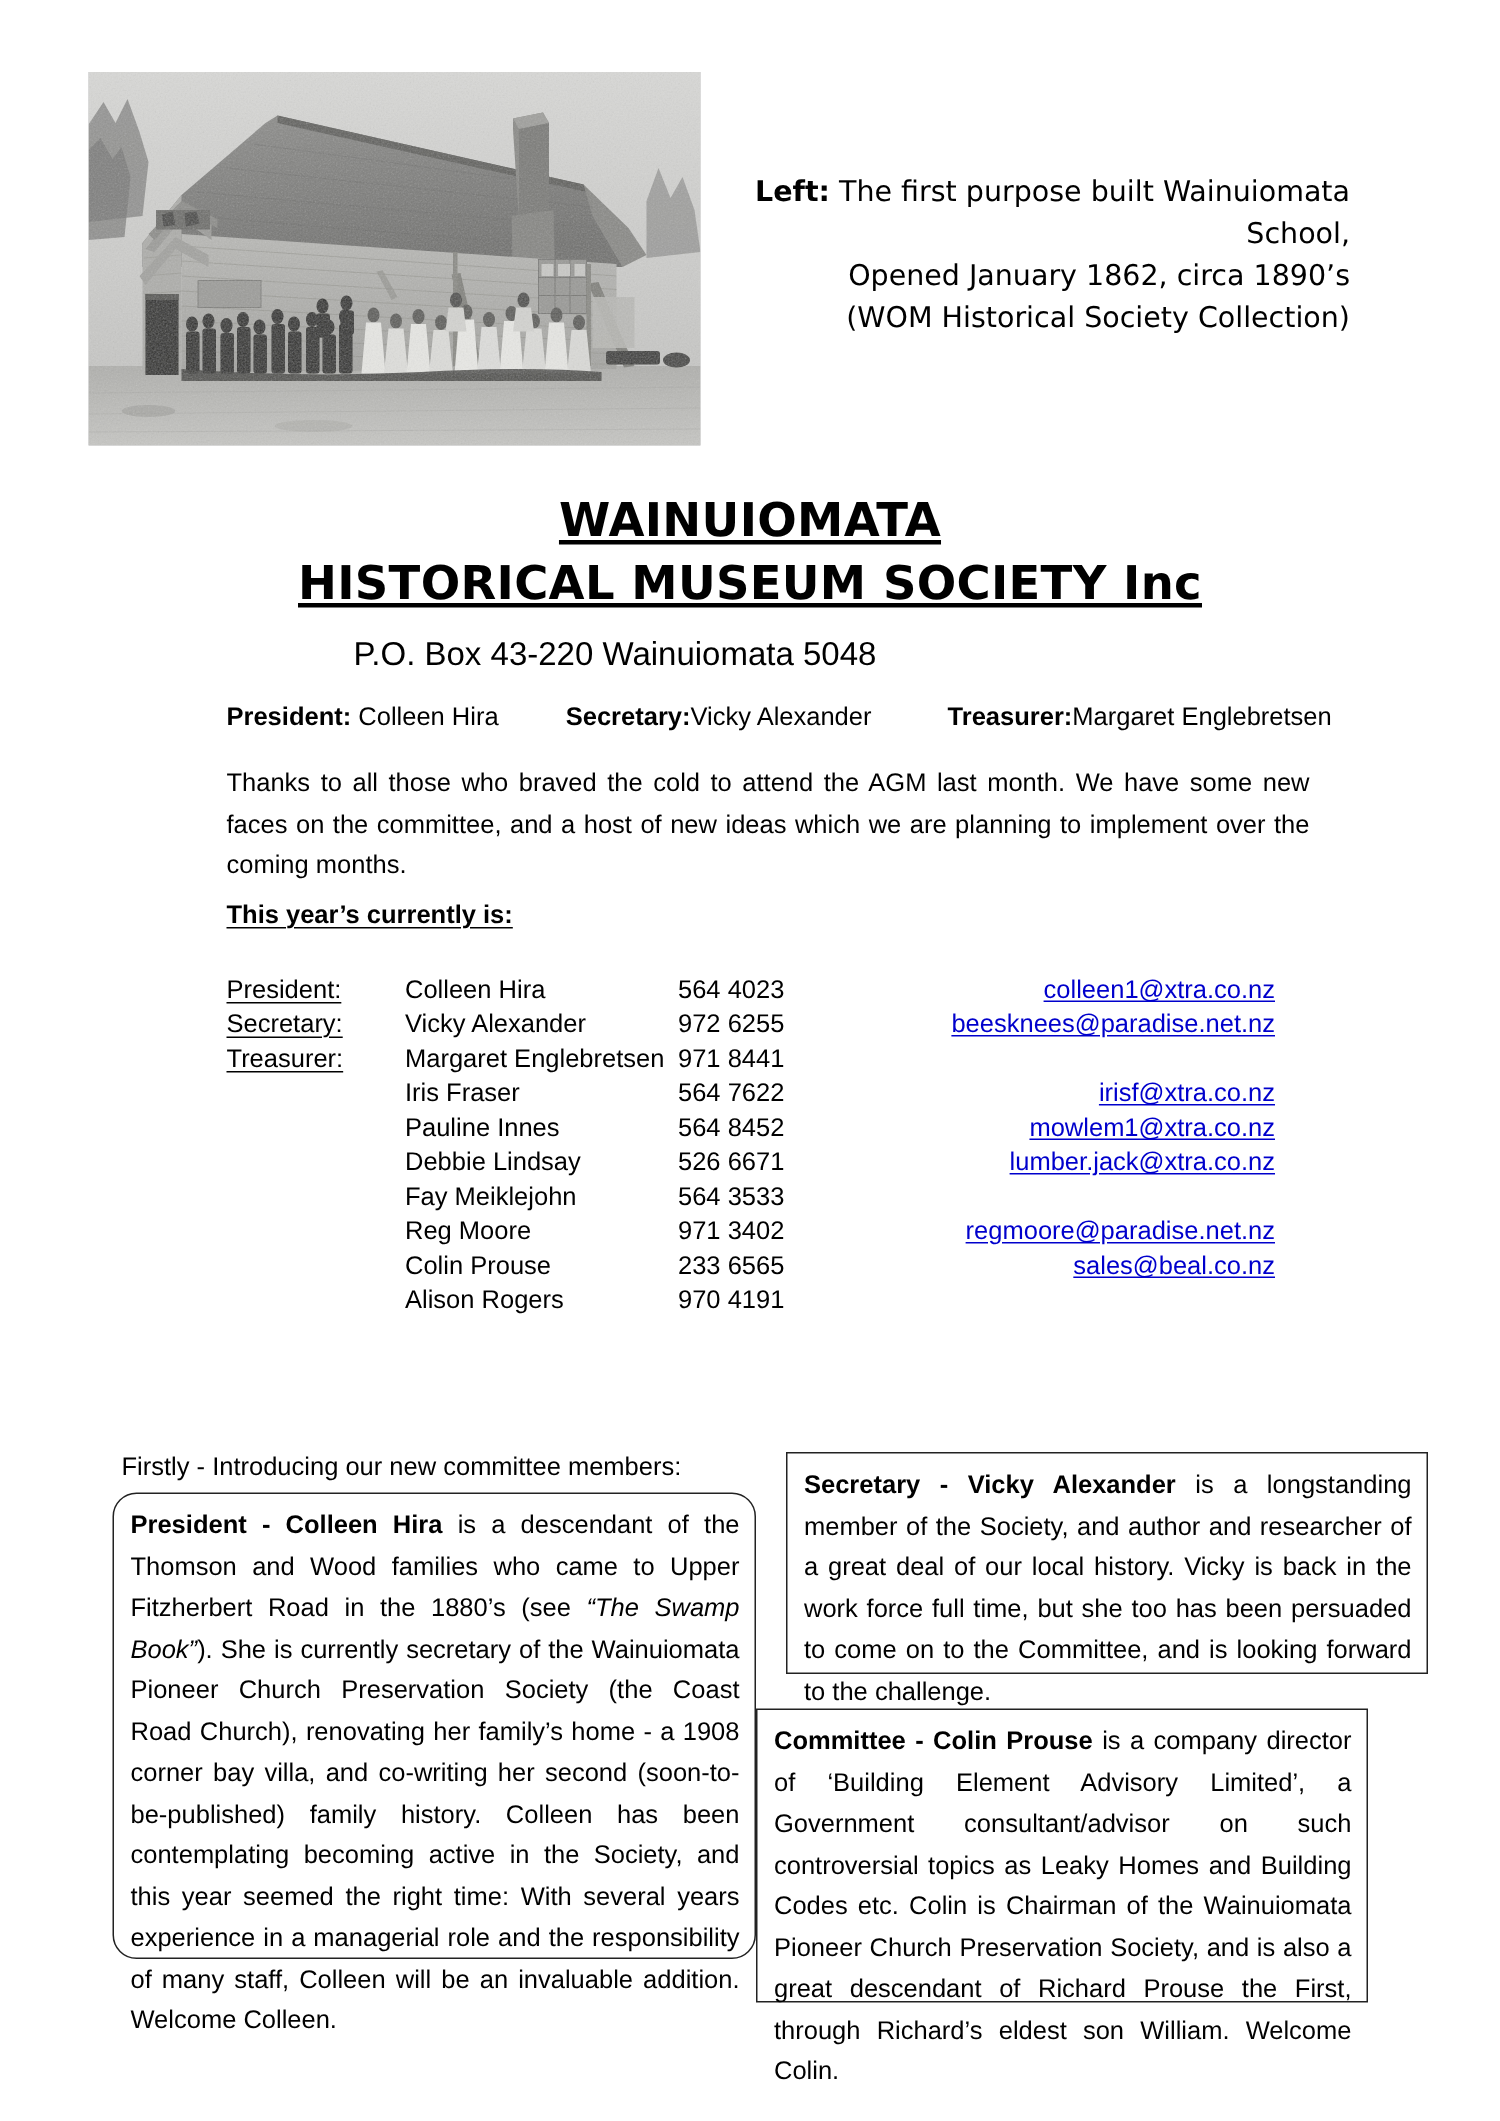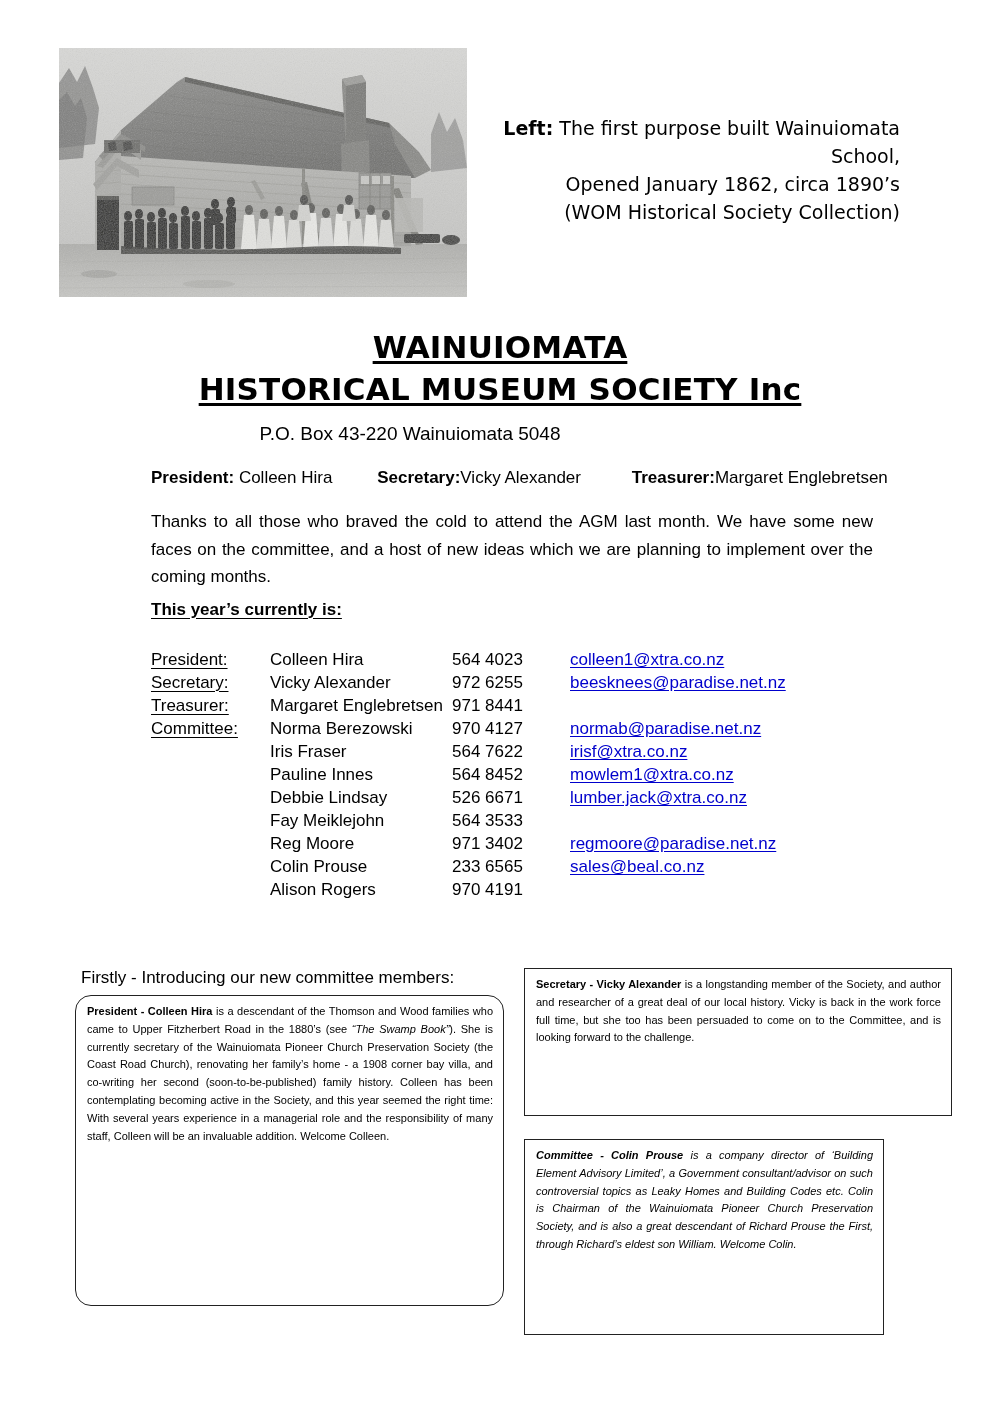--- a/index.html
+++ b/index.html
@@ -60,21 +60,21 @@
     text-underline-offset: 3px;
   }
   .masthead .line2 { font-size: 31px; }
 
   .address {
     position: absolute;
     left: 0;
     top: 423px;
     width: 820px;
     text-align: center;
-    font-size: 19px;
+    font-size: 22px;
   }
 
   
   .officers {
     position: absolute;
     left: 151px;
     top: 468px;
     width: 760px;
     font-size: 17px;
     white-space: nowrap;
@@ -115,21 +115,21 @@
   }
   .committee-table td {
     padding: 0;
     height: 23px;
     vertical-align: top;
     white-space: nowrap;
   }
   .col-role { width: 119px; }
   .col-name { width: 182px; }
   .col-phone { width: 118px; }
-  .col-email { width: 280px; }
+  .col-email { width: 280px; text-align: right; }
   .role-label {
     text-decoration: underline;
     text-underline-offset: 2.5px;
   }
   .email-link {
     color: #0000cc;
     text-decoration: underline;
     text-underline-offset: 1.5px;
   }
 
@@ -139,21 +139,21 @@
     left: 81px;
     top: 968px;
     font-size: 17px;
   }
 
   .bio-box {
     position: absolute;
     border: 1.6px solid #222222;
     box-sizing: border-box;
     padding: 7px 10px 8px 11px;
-    font-size: 11px;
+    font-size: 17px;
     line-height: 1.62;
     text-align: justify;
     background: #ffffff;
   }
   .bio-box b { font-weight: bold; }
   .bio-box i { font-style: italic; }
 
   #box-president {
     left: 75px;
     top: 995px;
@@ -161,25 +161,24 @@
     height: 311px;
     border-radius: 16px;
   }
   #box-secretary {
     left: 524px;
     top: 968px;
     width: 428px;
     height: 148px;
   }
   #box-colin {
-    left: 524px;
+    left: 504px;
     top: 1139px;
-    width: 360px;
+    width: 408px;
     height: 196px;
-    font-style: italic;
   }
 </style>
 </head>
 <body>
 
 <div class="photo-wrap">
   <svg class="photo-svg" viewBox="0 0 408 249" preserveAspectRatio="none">
     <defs>
       <linearGradient id="skyG" x1="0" y1="0" x2="0" y2="1">
         <stop offset="0%" stop-color="#d8d8d6"></stop>
@@ -408,26 +407,20 @@
         <td class="col-phone">972 6255</td>
         <td class="col-email"><a class="email-link" href="#">beesknees@paradise.net.nz</a></td>
       </tr>
       <tr>
         <td class="col-role"><span class="role-label">Treasurer:</span></td>
         <td class="col-name">Margaret Englebretsen</td>
         <td class="col-phone">971 8441</td>
         <td class="col-email"></td>
       </tr>
       <tr>
-        <td class="col-role"><span class="role-label">Committee:</span></td>
-        <td class="col-name">Norma Berezowski</td>
-        <td class="col-phone">970 4127</td>
-        <td class="col-email"><a class="email-link" href="#">normab@paradise.net.nz</a></td>
-      </tr>
-      <tr>
         <td class="col-role"></td>
         <td class="col-name">Iris Fraser</td>
         <td class="col-phone">564 7622</td>
         <td class="col-email"><a class="email-link" href="#">irisf@xtra.co.nz</a></td>
       </tr>
       <tr>
         <td class="col-role"></td>
         <td class="col-name">Pauline Innes</td>
         <td class="col-phone">564 8452</td>
         <td class="col-email"><a class="email-link" href="#">mowlem1@xtra.co.nz</a></td>

